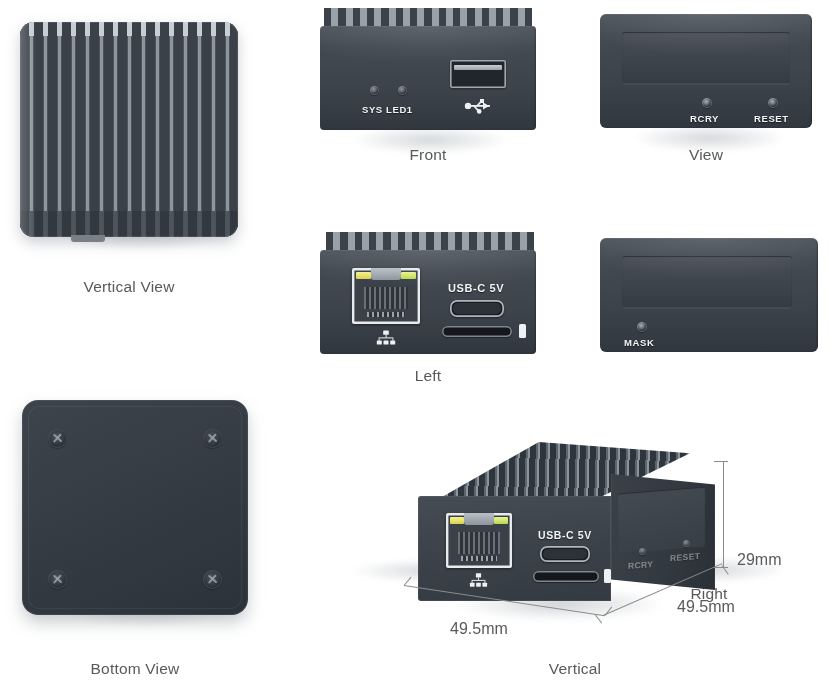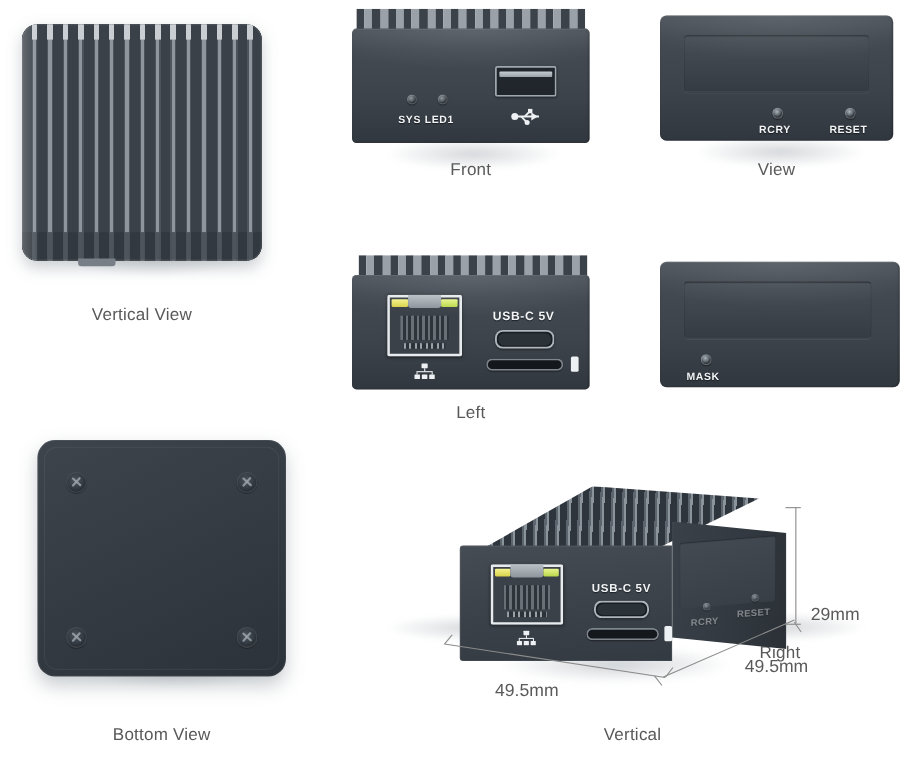--- a/index.html
+++ b/index.html
@@ -450,21 +450,21 @@
     <div class="body-face" style="left:8px; top:16px; width:218px; height:114px; border-radius:6px;">
       <div class="recess" style="left:22px; top:18px; right:26px; height:52px;"></div>
 
       <div class="btn-hole" style="left:37px; top:84px;"></div>
       <div class="mark" style="left:24px; top:99px;">MASK</div>
     </div>
 
     <div class="caption" style="left:8px; top:363px; width:218px;">Right</div>
   </div>
 
-  <div class="panel" style="left:16px; top:388px; width:280px; height:300px;text-decoration:underline;">
+  <div class="panel" style="left:4px; top:388px; width:280px; height:300px;text-decoration:underline;">
     <div class="shadow-soft" style="left:18px; top:190px; width:248px; height:56px;"></div>
 
     <div class="bv-wrap" style="left:18px; top:12px; width:226px; height:215px;">
       <div class="bv-inner"></div>
       <div class="screw" style="left:26px; top:29px;"></div>
       <div class="screw" style="right:26px; top:29px;"></div>
       <div class="screw" style="left:26px; bottom:26px;"></div>
       <div class="screw" style="right:26px; bottom:26px;"></div>
     </div>
 

